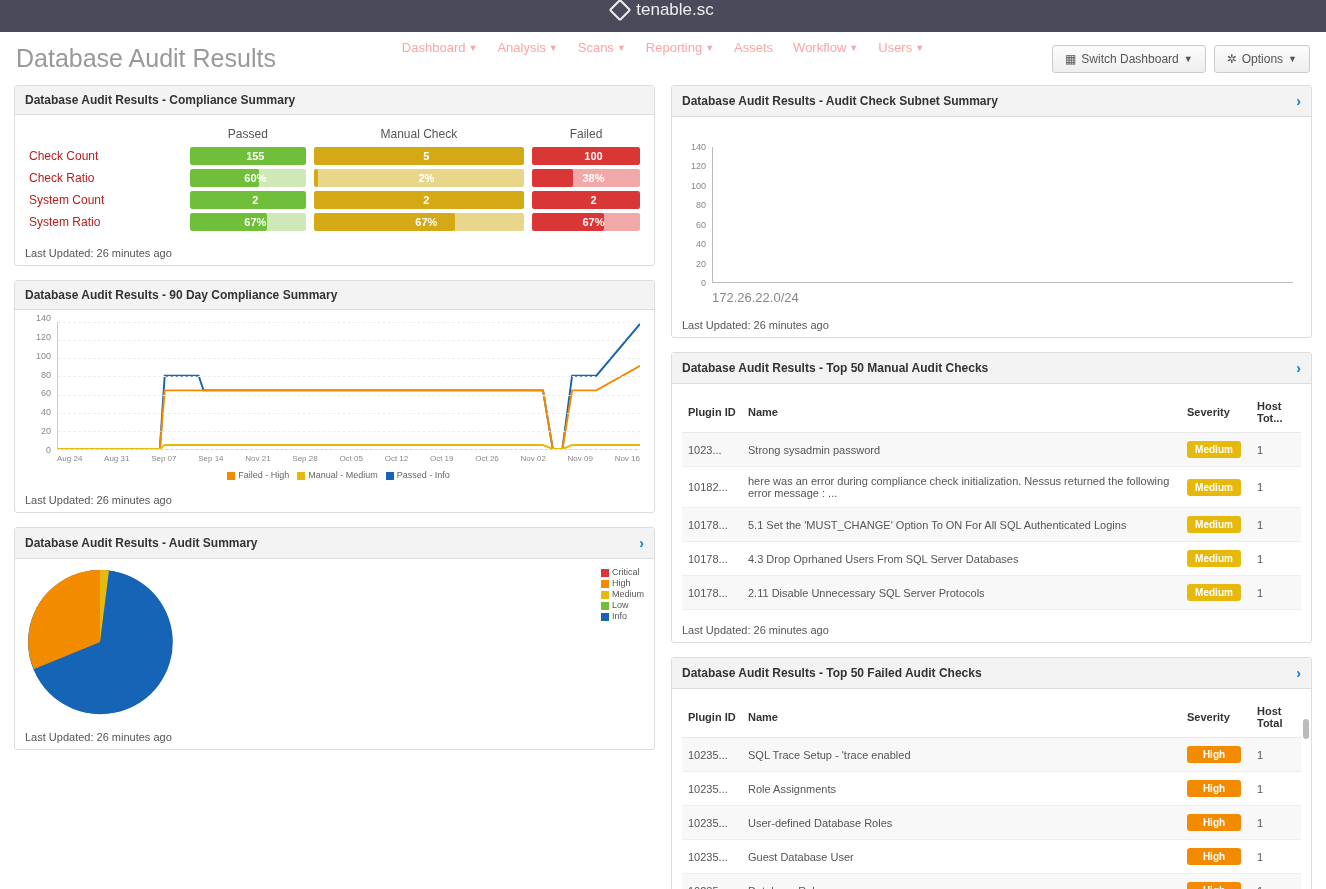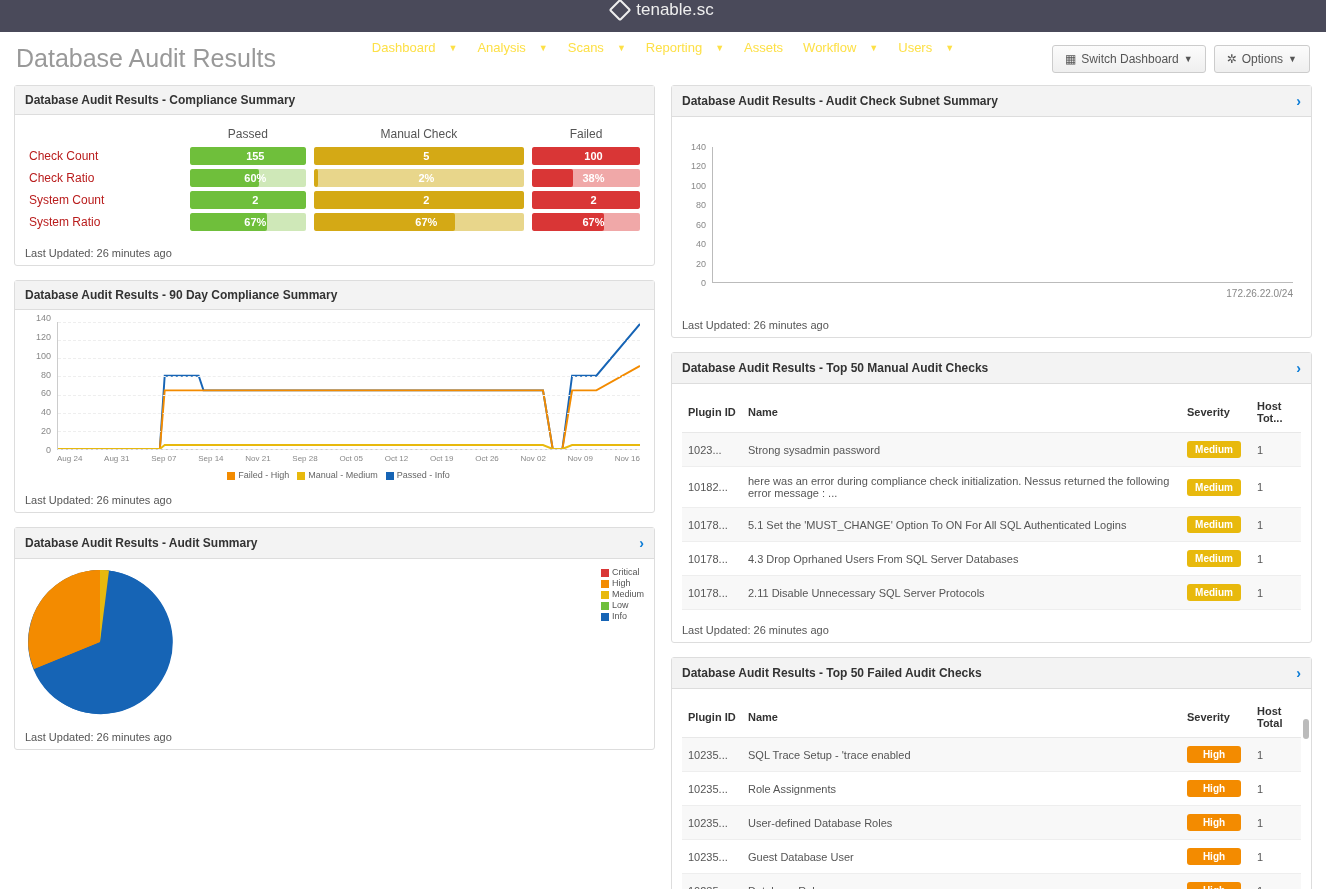--- a/index.html
+++ b/index.html
@@ -2,21 +2,21 @@
 <html><head>
 <meta charset="utf-8">
 <style>
   * { box-sizing: border-box; margin: 0; padding: 0; }
   body { font-family: -apple-system, BlinkMacSystemFont, "Segoe UI", Arial, sans-serif; background: #fff; color: #444; }
   
   
   .top-nav { background: #4a4a5a; height: 32px; display: flex; align-items: center; padding: 0 12px; gap: 20px; flex-direction: column; }
   .brand { color: #eee; font-size: 17px; display: flex; align-items: center; gap: 4px; }
   .brand-logo { width: 16px; height: 16px; border: 2px solid #eee; border-radius: 2px; transform: rotate(45deg); margin-right: 4px; }
-  .nav-item { color: #fde047; font-size: 13px; cursor: pointer; display: flex; align-items: center; gap: 13px; }
+  .nav-item { color: #fca5a5; font-size: 13px; cursor: pointer; display: flex; align-items: center; gap: 3px; }
   .caret-down { font-size: 9px; }
   
   
   .page-header { display: flex; align-items: center; justify-content: space-between; padding: 12px 16px; }
   .page-title { font-size: 25px; font-weight: 300; color: #999; }
   .header-btns { display: flex; gap: 8px; }
   .btn { background: linear-gradient(#fcfcfc, #efefef); border: 1px solid #ccc; border-radius: 3px; padding: 6px 12px; font-size: 12px; cursor: pointer; display: flex; align-items: center; gap: 5px; color: #555; }
   
   
   .dash { display: flex; gap: 16px; padding: 0 14px 20px 14px; }
@@ -55,21 +55,21 @@
   .pie-wrap { display: flex; align-items: flex-start; gap: 40px; }
   .pie-legend { font-size: 9px; color: #555; margin-left: auto; }
   .pie-legend div { margin-bottom: 1px; }
   
   
   .bar-chart { height: 180px; position: relative; }
   .bar-legend { text-align: center; font-size: 10px; color: #555; margin-bottom: 4px; }
   .bar-plot { position: absolute; left: 30px; right: 8px; top: 22px; bottom: 22px; border-left: 1px solid #bbb; border-bottom: 1px solid #bbb; display: flex; align-items: flex-end; justify-content: center; }
   .bar-group { display: flex; align-items: flex-end; gap: 0; }
   .vbar { width: 128px; }
-  .bar-xlbl { position: absolute; left: 30px; right: 8px; bottom: 6px; text-align: right; font-size: 10px; color: #888; }
+  .bar-xlbl { position: absolute; left: 30px; right: 8px; bottom: 0; text-align: left; font-size: 13px; color: #888; }
   .bar-y { position: absolute; left: 0; top: 22px; bottom: 22px; width: 26px; }
   
   
   .dtable { width: 100%; border-collapse: collapse; font-size: 11px; }
   .dtable th { text-align: left; font-weight: 600; padding: 8px 6px; color: #333; border-bottom: 1px solid #e8e8e8; }
   .dtable td { padding: 8px 6px; border-bottom: 1px solid #eee; color: #555; }
   .dtable tr.alt { background: #f8f8f8; }
   .sev-badge { display: inline-block; min-width: 54px; text-align: center; padding: 3px 8px; border-radius: 3px; color: #fff; font-size: 10px; font-weight: 600; }
   .sev-medium { background: #e8b90d; }
   .sev-high { background: #f38b00; }

